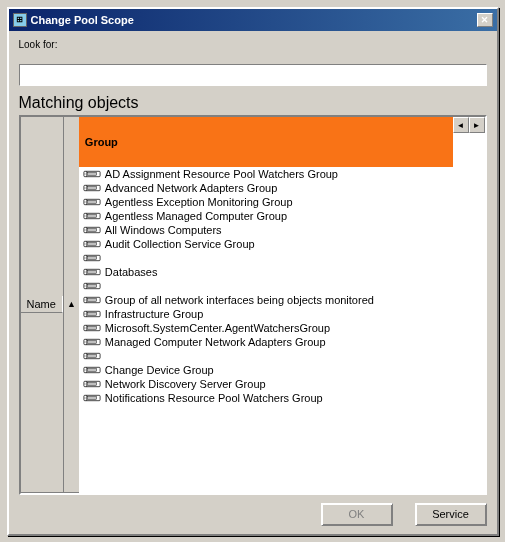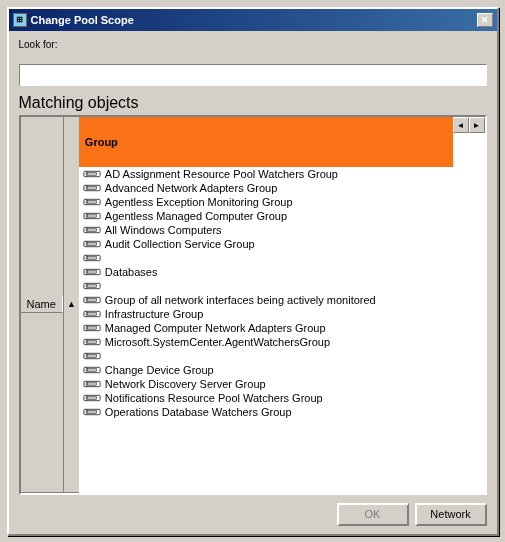--- a/index.html
+++ b/index.html
@@ -251,21 +251,21 @@
       align-items: center;
       justify-content: center;
       font-size: 8px;
       cursor: pointer;
       flex-shrink: 0;
     }
 
     .button-row {
       display: flex;
       justify-content: flex-end;
-      gap: 6px;
+      gap: 22px;
       margin-top: 8px;
     }
 
     .btn {
       width: 72px;
       height: 23px;
       background: #d4d0c8;
       border: 1px solid #fff;
       border-right-color: #808080;
       border-bottom-color: #808080;
@@ -409,21 +409,21 @@
           </div>
           <div class="list-item">
             <span class="item-icon">
               <svg viewBox="0 0 20 10" xmlns="http://www.w3.org/2000/svg">
       <rect x="1" y="2" width="18" height="6" rx="1" fill="none" stroke="#000" stroke-width="0.8"></rect>
       <line x1="4" y1="2" x2="4" y2="8" stroke="#000" stroke-width="0.6"></line>
       <rect x="5" y="3.5" width="10" height="3" fill="#c0c0c0" stroke="#000" stroke-width="0.5"></rect>
       <line x1="1" y1="5" x2="4" y2="5" stroke="#666" stroke-width="0.6"></line>
     </svg>
             </span>
-            <span class="item-text">Group of all network interfaces being actively monitored</span>
+            <span class="item-text">Group of all network interfaces being objects monitored</span>
           </div>
           <div class="list-item">
             <span class="item-icon">
               <svg viewBox="0 0 20 10" xmlns="http://www.w3.org/2000/svg">
       <rect x="1" y="2" width="18" height="6" rx="1" fill="none" stroke="#000" stroke-width="0.8"></rect>
       <line x1="4" y1="2" x2="4" y2="8" stroke="#000" stroke-width="0.6"></line>
       <rect x="5" y="3.5" width="10" height="3" fill="#c0c0c0" stroke="#000" stroke-width="0.5"></rect>
       <line x1="1" y1="5" x2="4" y2="5" stroke="#666" stroke-width="0.6"></line>
     </svg>
             </span>
@@ -431,42 +431,42 @@
           </div>
           <div class="list-item">
             <span class="item-icon">
               <svg viewBox="0 0 20 10" xmlns="http://www.w3.org/2000/svg">
       <rect x="1" y="2" width="18" height="6" rx="1" fill="none" stroke="#000" stroke-width="0.8"></rect>
       <line x1="4" y1="2" x2="4" y2="8" stroke="#000" stroke-width="0.6"></line>
       <rect x="5" y="3.5" width="10" height="3" fill="#c0c0c0" stroke="#000" stroke-width="0.5"></rect>
       <line x1="1" y1="5" x2="4" y2="5" stroke="#666" stroke-width="0.6"></line>
     </svg>
             </span>
+            <span class="item-text">Microsoft.SystemCenter.AgentWatchersGroup</span>
+          </div>
+          <div class="list-item">
+            <span class="item-icon">
+              <svg viewBox="0 0 20 10" xmlns="http://www.w3.org/2000/svg">
+      <rect x="1" y="2" width="18" height="6" rx="1" fill="none" stroke="#000" stroke-width="0.8"></rect>
+      <line x1="4" y1="2" x2="4" y2="8" stroke="#000" stroke-width="0.6"></line>
+      <rect x="5" y="3.5" width="10" height="3" fill="#c0c0c0" stroke="#000" stroke-width="0.5"></rect>
+      <line x1="1" y1="5" x2="4" y2="5" stroke="#666" stroke-width="0.6"></line>
+    </svg>
+            </span>
             <span class="item-text">Managed Computer Network Adapters Group</span>
           </div>
           <div class="list-item">
             <span class="item-icon">
               <svg viewBox="0 0 20 10" xmlns="http://www.w3.org/2000/svg">
       <rect x="1" y="2" width="18" height="6" rx="1" fill="none" stroke="#000" stroke-width="0.8"></rect>
       <line x1="4" y1="2" x2="4" y2="8" stroke="#000" stroke-width="0.6"></line>
       <rect x="5" y="3.5" width="10" height="3" fill="#c0c0c0" stroke="#000" stroke-width="0.5"></rect>
       <line x1="1" y1="5" x2="4" y2="5" stroke="#666" stroke-width="0.6"></line>
     </svg>
             </span>
-            <span class="item-text">Microsoft.SystemCenter.AgentWatchersGroup</span>
-          </div>
-          <div class="list-item">
-            <span class="item-icon">
-              <svg viewBox="0 0 20 10" xmlns="http://www.w3.org/2000/svg">
-      <rect x="1" y="2" width="18" height="6" rx="1" fill="none" stroke="#000" stroke-width="0.8"></rect>
-      <line x1="4" y1="2" x2="4" y2="8" stroke="#000" stroke-width="0.6"></line>
-      <rect x="5" y="3.5" width="10" height="3" fill="#c0c0c0" stroke="#000" stroke-width="0.5"></rect>
-      <line x1="1" y1="5" x2="4" y2="5" stroke="#666" stroke-width="0.6"></line>
-    </svg>
-            </span>
           </div>
           <div class="list-item">
             <span class="item-icon">
               <svg viewBox="0 0 20 10" xmlns="http://www.w3.org/2000/svg">
       <rect x="1" y="2" width="18" height="6" rx="1" fill="none" stroke="#000" stroke-width="0.8"></rect>
       <line x1="4" y1="2" x2="4" y2="8" stroke="#000" stroke-width="0.6"></line>
       <rect x="5" y="3.5" width="10" height="3" fill="#c0c0c0" stroke="#000" stroke-width="0.5"></rect>
       <line x1="1" y1="5" x2="4" y2="5" stroke="#666" stroke-width="0.6"></line>
     </svg>
             </span>
@@ -486,38 +486,27 @@
           <div class="list-item">
             <span class="item-icon">
               <svg viewBox="0 0 20 10" xmlns="http://www.w3.org/2000/svg">
       <rect x="1" y="2" width="18" height="6" rx="1" fill="none" stroke="#000" stroke-width="0.8"></rect>
       <line x1="4" y1="2" x2="4" y2="8" stroke="#000" stroke-width="0.6"></line>
       <rect x="5" y="3.5" width="10" height="3" fill="#c0c0c0" stroke="#000" stroke-width="0.5"></rect>
       <line x1="1" y1="5" x2="4" y2="5" stroke="#666" stroke-width="0.6"></line>
     </svg>
             </span>
             <span class="item-text">Notifications Resource Pool Watchers Group</span>
-          </div>
-          <div class="list-item">
-            <span class="item-icon">
-              <svg viewBox="0 0 20 10" xmlns="http://www.w3.org/2000/svg">
-      <rect x="1" y="2" width="18" height="6" rx="1" fill="none" stroke="#000" stroke-width="0.8"></rect>
-      <line x1="4" y1="2" x2="4" y2="8" stroke="#000" stroke-width="0.6"></line>
-      <rect x="5" y="3.5" width="10" height="3" fill="#c0c0c0" stroke="#000" stroke-width="0.5"></rect>
-      <line x1="1" y1="5" x2="4" y2="5" stroke="#666" stroke-width="0.6"></line>
-    </svg>
-            </span>
-            <span class="item-text">Operations Database Watchers Group</span>
           </div>
         </div>
       <div class="scrollbar-horizontal">
         <div class="h-scroll-left">◄</div>
         <div class="h-scroll-track"></div>
         <div class="h-scroll-right">►</div>
       </div>
     </div>
 
     <div class="button-row">
       <button class="btn disabled" disabled="">OK</button>
-      <button class="btn">Network</button>
+      <button class="btn">Service</button>
     </div>
   </div>
 </div>
 
 </body></html>

